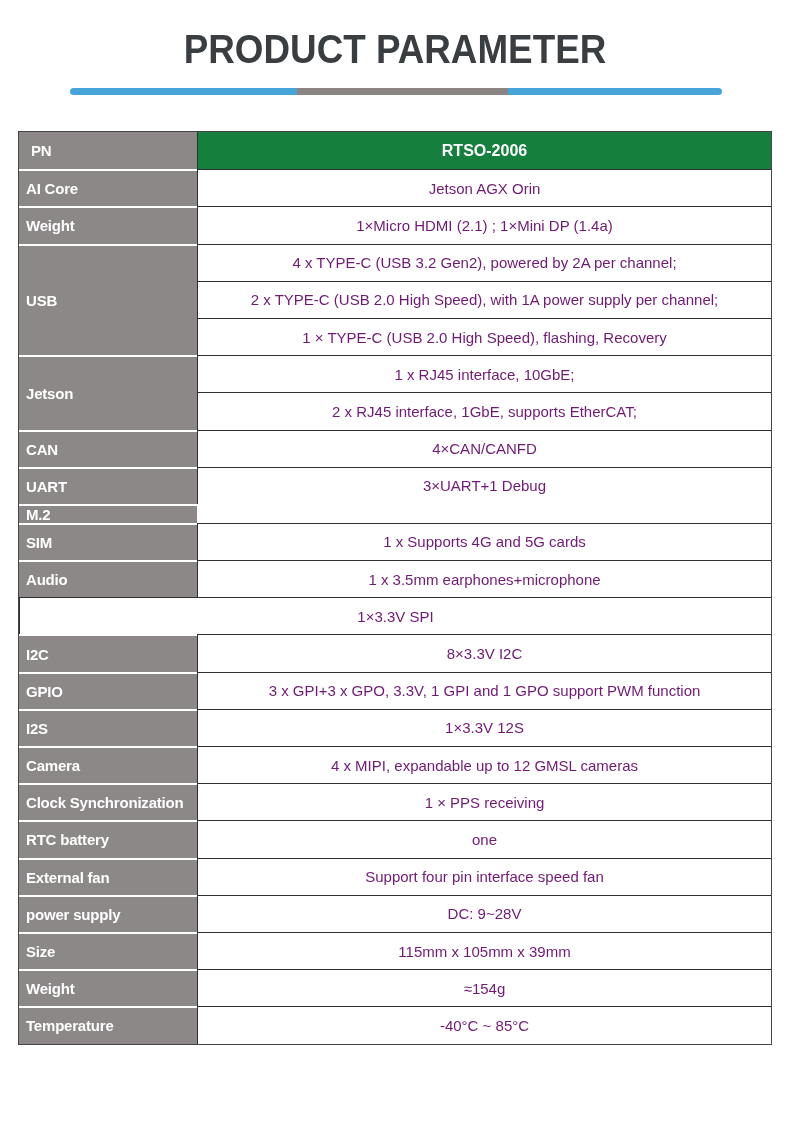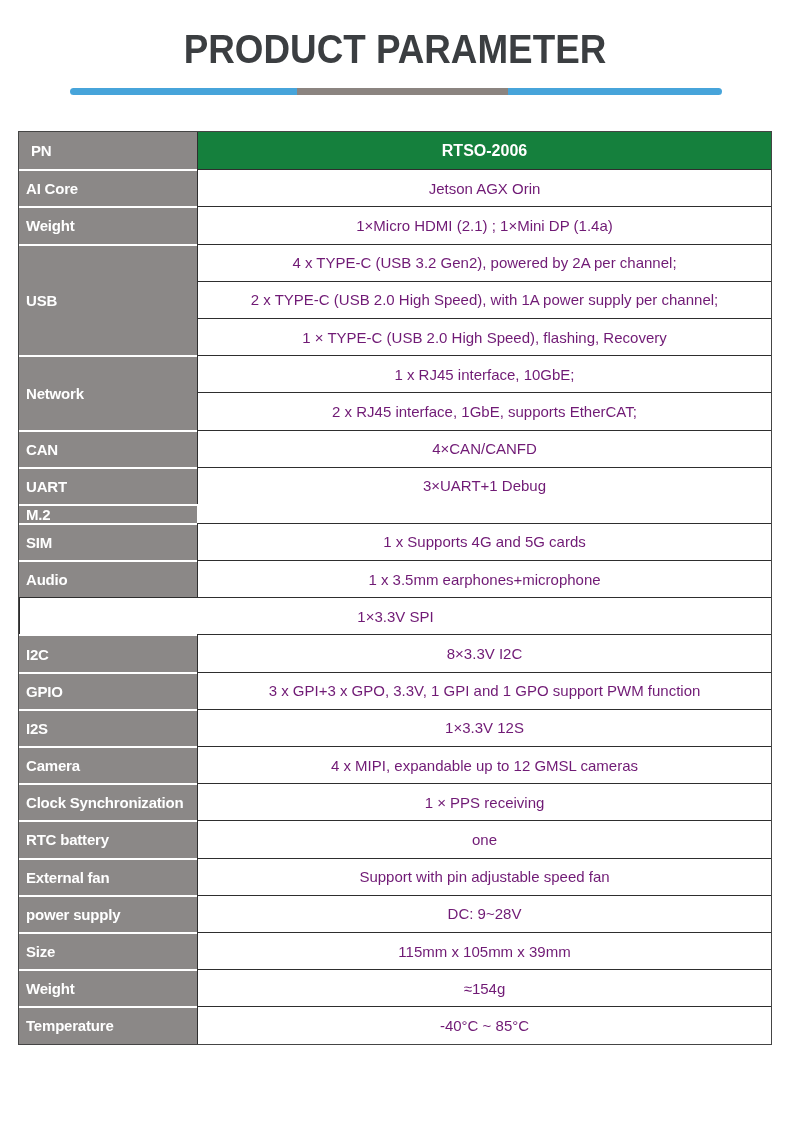--- a/index.html
+++ b/index.html
@@ -129,21 +129,21 @@
   <div class="param-group">
     <div class="param-label">USB</div>
     <div class="group-values">
         <div class="vrow">4 x TYPE-C (USB 3.2 Gen2), powered by 2A per channel;</div>
         <div class="vrow">2 x TYPE-C (USB 2.0 High Speed), with 1A power supply per channel;</div>
         <div class="vrow">1 × TYPE-C (USB 2.0 High Speed), flashing, Recovery</div>
       </div>
   </div>
 
   <div class="param-group">
-    <div class="param-label">Network</div>
+    <div class="param-label">Jetson</div>
     <div class="group-values">
         <div class="vrow">1 x RJ45 interface, 10GbE;</div>
         <div class="vrow">2 x RJ45 interface, 1GbE, supports EtherCAT;</div>
       </div>
   </div>
 
   <div class="param-group">
     <div class="param-label">CAN</div>
     <div class="group-values">
         <div class="vrow">4×CAN/CANFD</div>
@@ -219,21 +219,21 @@
   <div class="param-group">
     <div class="param-label">RTC battery</div>
     <div class="group-values">
         <div class="vrow">one</div>
       </div>
   </div>
 
   <div class="param-group">
     <div class="param-label">External fan</div>
     <div class="group-values">
-        <div class="vrow">Support with pin adjustable speed fan</div>
+        <div class="vrow">Support four pin interface speed fan</div>
       </div>
   </div>
 
   <div class="param-group">
     <div class="param-label">power supply</div>
     <div class="group-values">
         <div class="vrow">DC:  9~28V</div>
       </div>
   </div>
 

